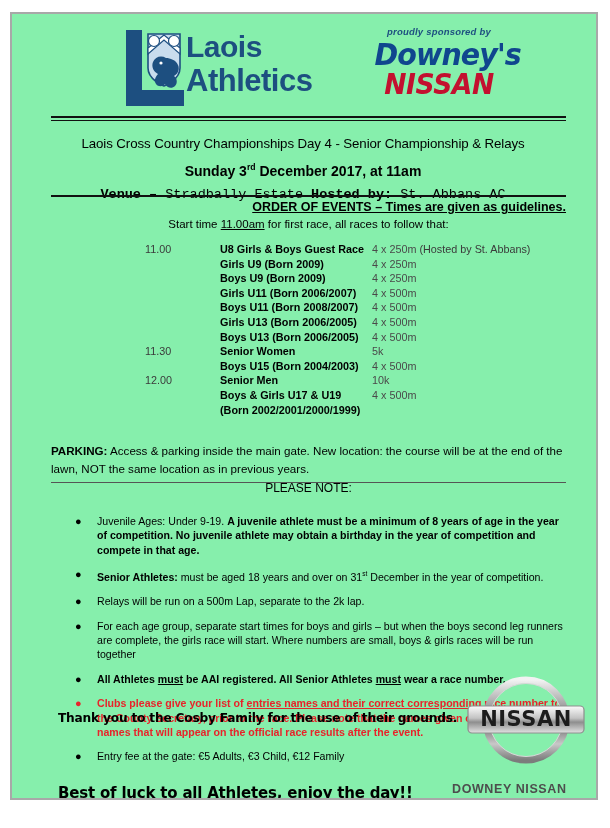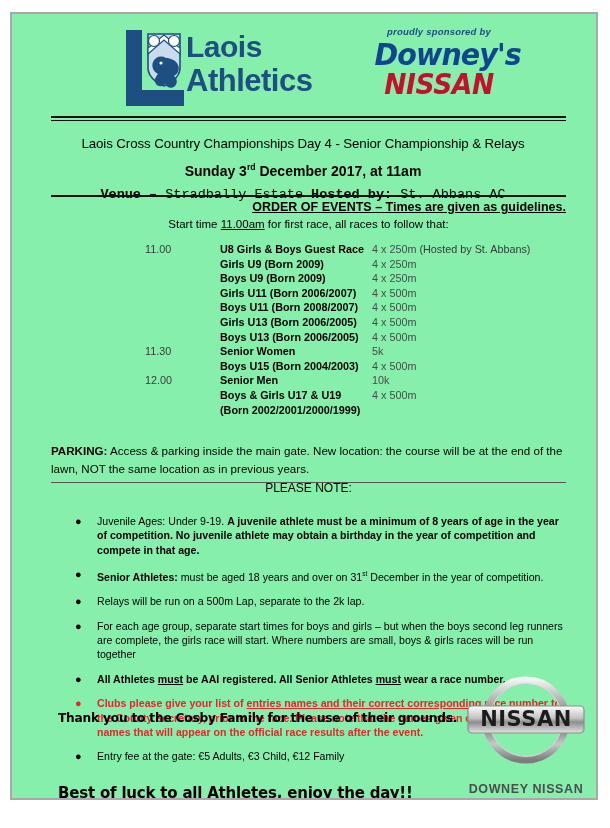--- a/index.html
+++ b/index.html
@@ -253,21 +253,20 @@
     position: absolute;
     left: 440px;
     top: 662px;
     width: 148px;
     height: 122px;
   }
   .badge-sub {
     position: absolute;
     left: 0; right: 0;
     bottom: 2px;
-    text-align: center;
     font-size: 12.5px;
     font-weight: bold;
     color: #4d4d4d;
     letter-spacing: 0.6px;
   }
 </style>
 </head>
 <body>
 
 <div class="page">

